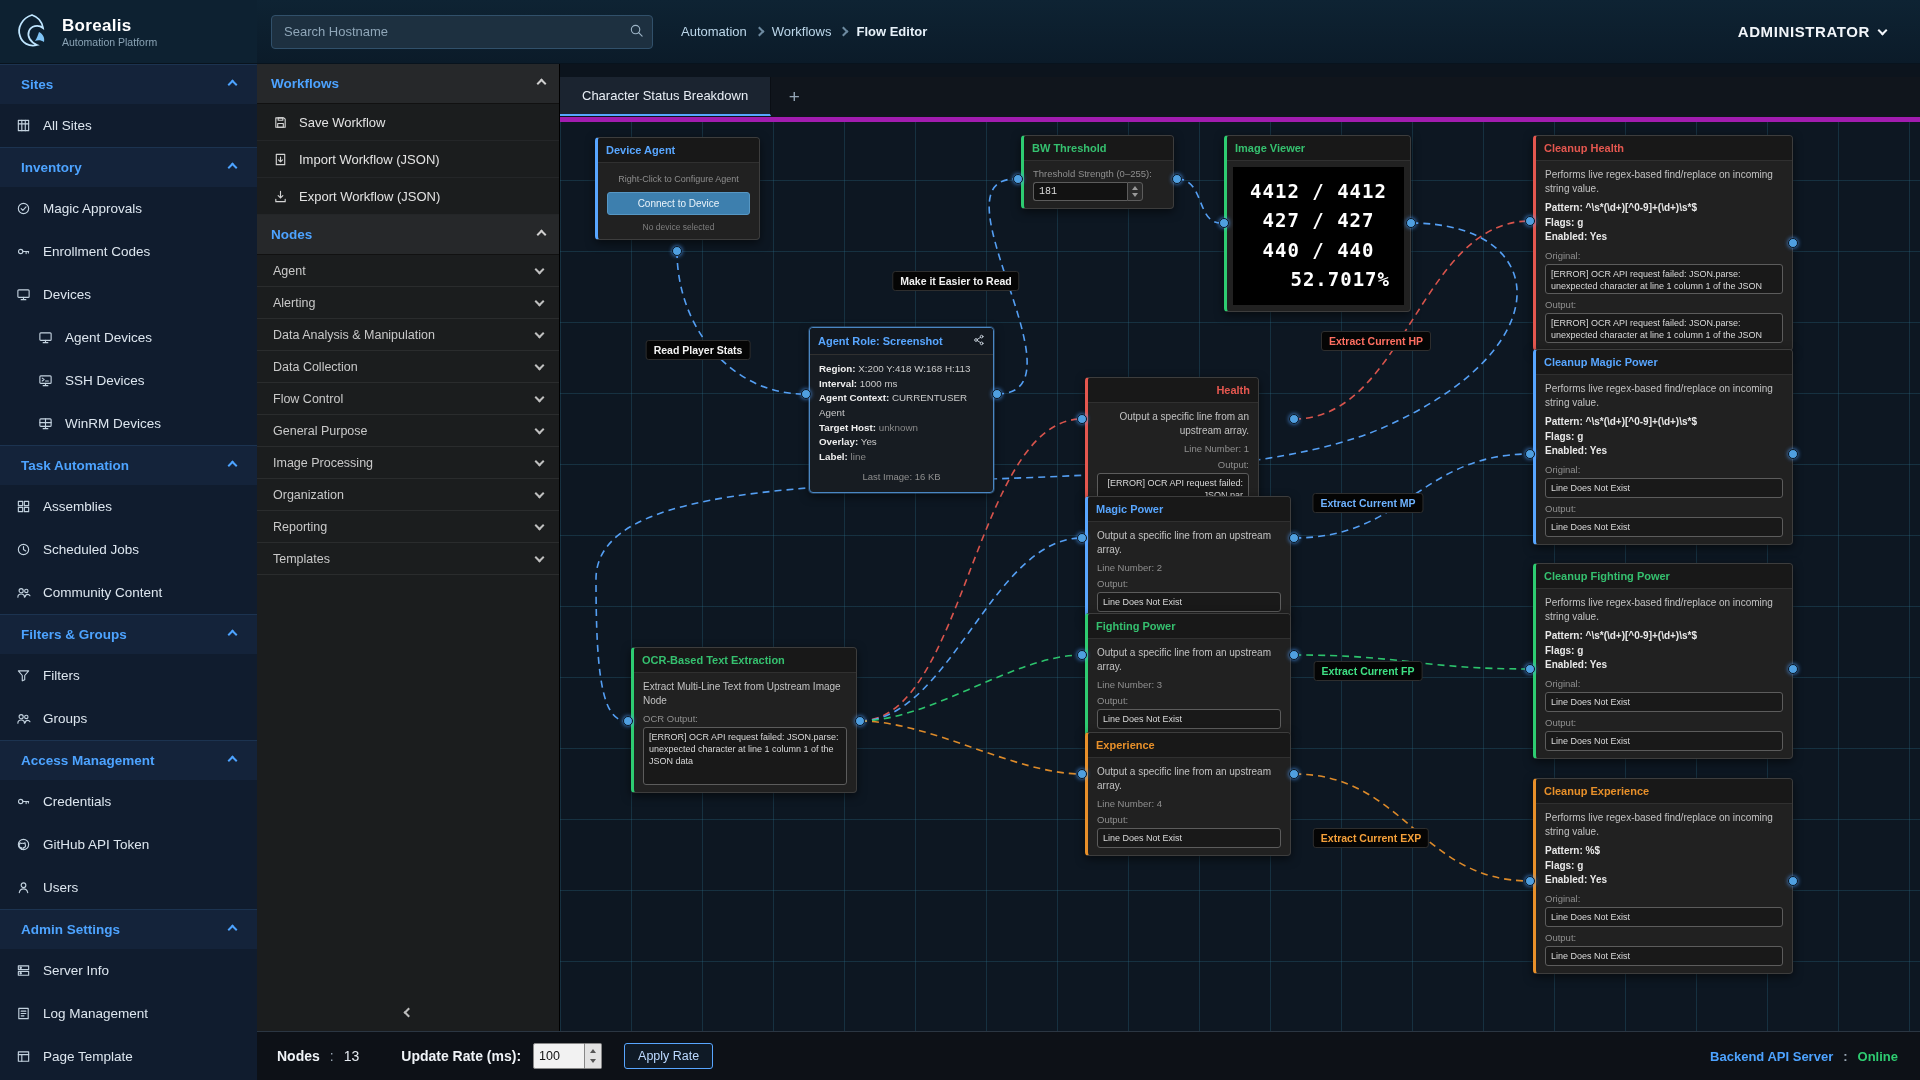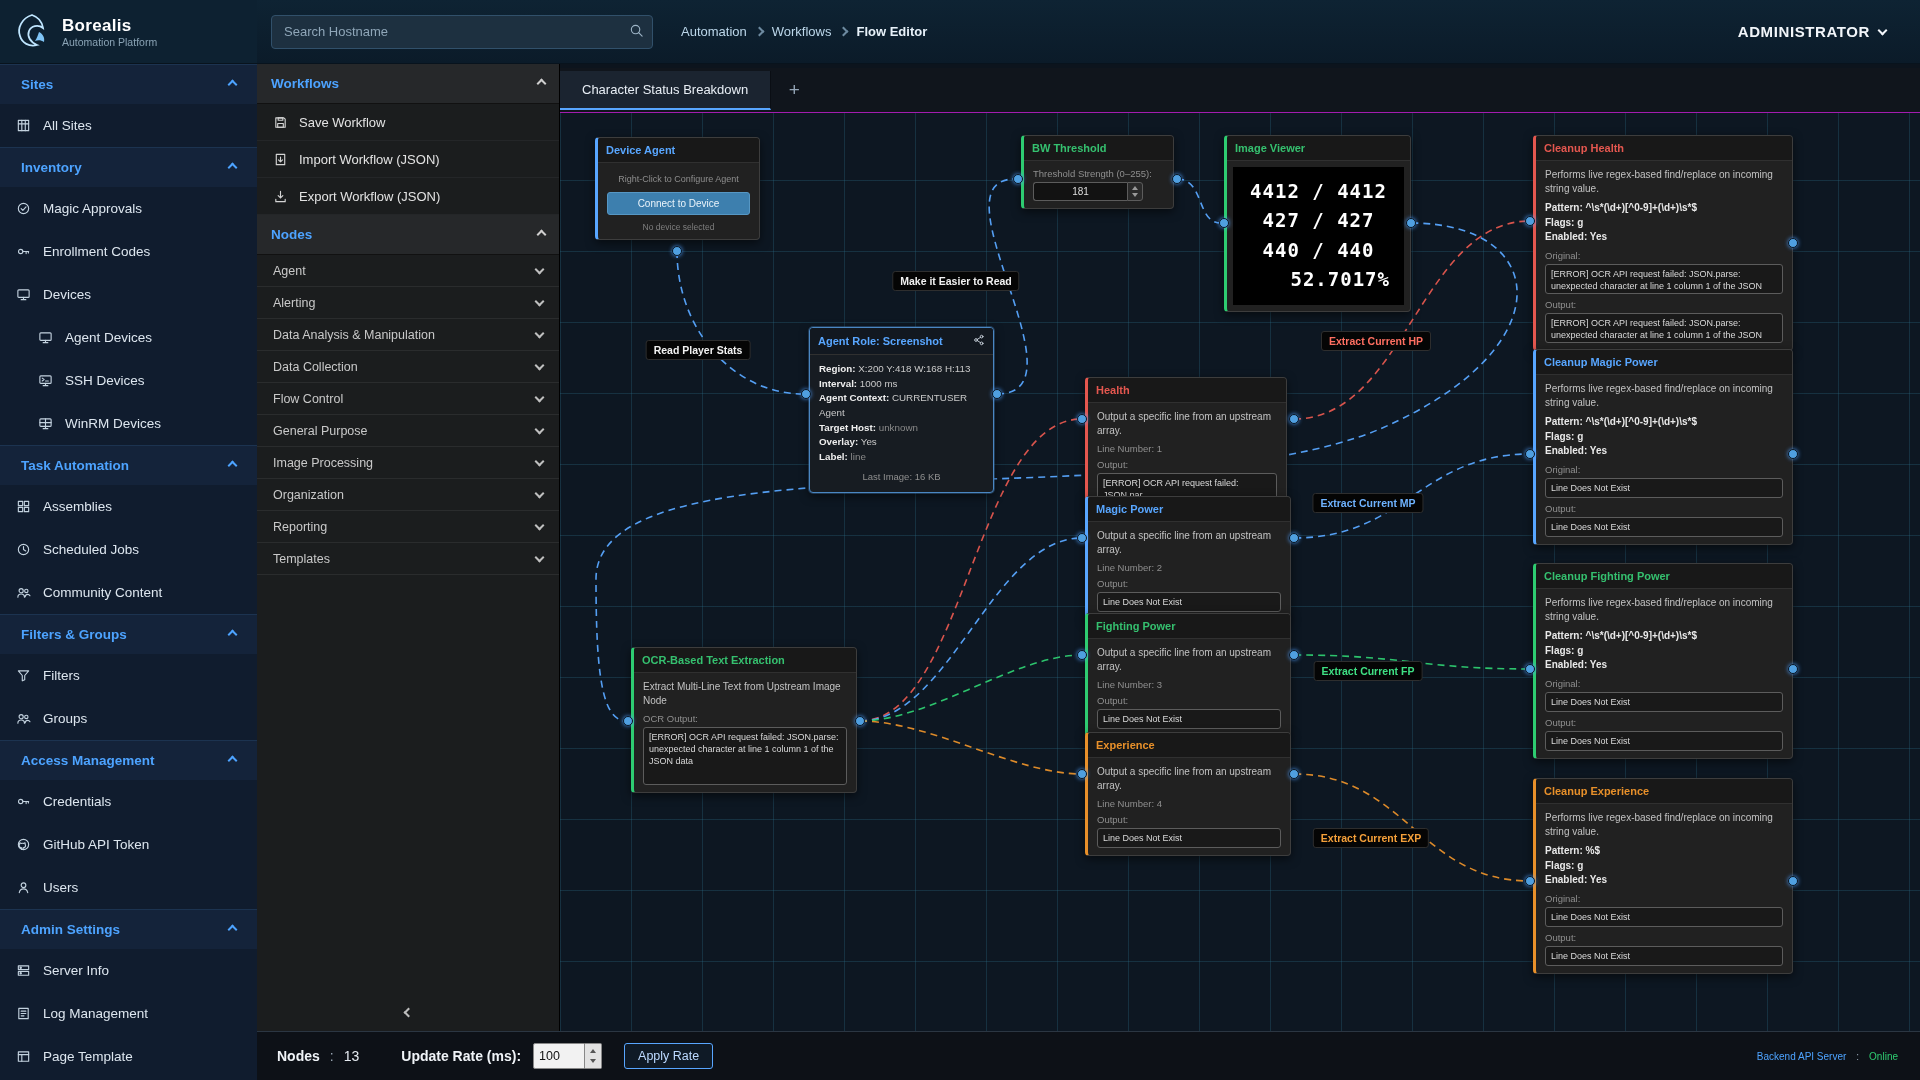--- a/index.html
+++ b/index.html
@@ -45,21 +45,21 @@
   .phead .slabel { flex:1; }
   .prow { height:37px; display:flex; align-items:center; gap:11px; padding:0 16px; color:#e3e3e3; font-size:13px; border-bottom:1px solid #242628; cursor:pointer; }
   .prow .sicon { color:#d5d5d5; display:flex; }
   .pcat { height:32px; display:flex; align-items:center; padding:0 16px; color:#c9c9c9; font-size:12.5px; border-bottom:1px solid #2a2c2d; cursor:pointer; }
   .pcat .slabel { flex:1; }
   .pcat .chev, .phead .chev { color:#bfbfbf; }
   .phead .chev { color:#cfcfcf; }
   .panel-collapse { position:absolute; bottom:4px; left:0; width:100%; height:30px; display:flex; align-items:center; justify-content:center; color:#bdbdbd; cursor:pointer; }
 
   
-  .tabbar { position:absolute; left:560px; top:68px; width:1360px; height:45px; background:#10151c; display:flex; align-items:center; z-index:9; border-bottom:1px solid #a21caf; }
+  .tabbar { position:absolute; left:560px; top:77px; width:1360px; height:45px; background:#10151c; display:flex; align-items:flex-start; z-index:9; border-bottom:5px solid #a21caf; }
   .tab { height:39px; padding:0 22px; display:flex; align-items:center; background:#1b2430; color:#e8eef5; font-size:13px; border-bottom:2px solid #58a6ff; border-right:1px solid #0a0e14; cursor:pointer; }
   .tab-add { height:39px; width:46px; display:flex; align-items:center; justify-content:center; color:#93a4b5; font-size:19px; cursor:pointer; }
 
   
   .canvas { position:absolute; left:560px; top:109px; width:1360px; height:922px; overflow:hidden; background-color:#0d1722;
     background-image:linear-gradient(rgba(48,124,154,.26) 1px, transparent 1px), linear-gradient(90deg, rgba(48,124,154,.26) 1px, transparent 1px);
     background-size:71px 71px; }
   svg.edges { position:absolute; left:0; top:0; z-index:1; }
   svg.edges path { fill:none; stroke-width:1.6; stroke-dasharray:7 5; opacity:.95; }
   .e-blue { stroke:#58a6ff; } .e-red { stroke:#e4574f; } .e-green { stroke:#2ecc71; } .e-orange { stroke:#e8902a; }
@@ -81,42 +81,42 @@
   .kv b { color:#eeeeee; }
   .kv .muted { color:#8a8a8a; }
 
   .node.selected { border:1px solid #4a86c2; background:#171c22; box-shadow:0 0 0 1px rgba(74,134,194,.35), 0 3px 10px rgba(0,0,0,.6); }
 
   .da-hint { color:#8d8d8d; font-size:9px; text-align:center; margin:4px 0 8px; }
   .da-btn { display:block; width:100%; background:#3d7fae; border:1px solid #5697c4; color:#eaf4fb; font-size:10px; padding:5px 0; border-radius:3px; text-align:center; cursor:pointer; font-family:"Liberation Sans",sans-serif; }
   .da-status { color:#7f7f7f; font-size:8.5px; text-align:center; margin-top:7px; }
 
   .num-wrap { display:flex; align-items:stretch; width:110px; }
-  .num-input { flex:1; background:#121212; border:1px solid #5c5c5c; border-right:none; color:#ddd; font-size:10px; padding:3px 14px; border-radius:3px 0 0 3px; outline:none; font-family:Liberation Sans, sans-serif; width:70px;text-align:center;}
+  .num-input { flex:1; background:#121212; border:1px solid #5c5c5c; border-right:none; color:#ddd; font-size:10px; padding:3px 5px; border-radius:3px 0 0 3px; outline:none; font-family:Liberation Mono, monospace; width:70px;}
   .spin { width:16px; background:#2a2a2a; border:1px solid #5c5c5c; border-radius:0 3px 3px 0; display:flex; flex-direction:column; align-items:center; justify-content:space-evenly; cursor:pointer; }
   .tri-up { width:0; height:0; border-left:3px solid transparent; border-right:3px solid transparent; border-bottom:4px solid #9a9a9a; }
   .tri-down { width:0; height:0; border-left:3px solid transparent; border-right:3px solid transparent; border-top:4px solid #9a9a9a; }
 
   .screen { background:#000; margin:6px; padding:10px 8px; font-family:"DejaVu Sans Mono", monospace; font-weight:bold; color:#fff; text-align:center; }
   .screen .ln { font-size:19px; line-height:1.55; letter-spacing:1px; }
   .screen .ln.right { text-align:right; padding-right:6px; }
 
   .port { position:absolute; z-index:6; width:10px; height:10px; border-radius:50%; background:#4f9fe0; border:1px solid #0a1520; transform:translate(-50%,-50%); box-shadow:0 0 4px rgba(80,160,255,.9); cursor:crosshair; }
 
   
   .statusbar { position:absolute; left:257px; bottom:0; width:1663px; height:49px; background:#0d1117; border-top:1px solid #2b3642; display:flex; align-items:center; z-index:20; font-size:14px; }
   .sb-label { color:#f0f4f8; font-weight:bold; }
   .sb-sep { color:#9aa7b4; margin:0 10px; }
   .sb-val { color:#e6ebf1; }
   .sb-input-wrap { display:flex; margin-left:12px; }
   .sb-input { width:52px; height:26px; background:#f2f2f2; border:1px solid #888; color:#111; font-size:12.5px; padding:0 5px; border-radius:2px 0 0 2px; outline:none; font-family:"Liberation Sans",sans-serif;}
   .sb-spin { width:17px; height:26px; background:#e2e2e2; border:1px solid #888; border-left:none; border-radius:0 2px 2px 0; display:flex; flex-direction:column; align-items:center; justify-content:space-evenly; cursor:pointer; }
   .sb-spin .tri-up { border-bottom-color:#555; } .sb-spin .tri-down { border-top-color:#555; }
   .sb-btn { margin-left:22px; background:#0f1a26; border:1px solid #58a6ff; color:#bcd9ff; font-size:12.5px; padding:5px 13px; border-radius:3px; cursor:pointer; font-family:"Liberation Sans",sans-serif; }
-  .sb-backend { margin-left:auto; margin-right:22px; display:flex; align-items:center; font-weight:normal; font-size:10px; }
+  .sb-backend { margin-left:auto; margin-right:22px; display:flex; align-items:center; font-weight:bold; font-size:13px; }
   .sb-backend .api { color:#4da3ff; }
   .sb-backend .onl { color:#2ecc71; }
 </style>
 </head>
 <body>
 
 <div class="app">
 
   <header class="topbar">
     <div class="brand">
@@ -581,21 +581,21 @@
         <div class="kv"><b>Region:</b> <span>X:200 Y:418 W:168 H:113</span></div>
         <div class="kv"><b>Interval:</b> <span>1000 ms</span></div>
         <div class="kv"><b>Agent Context:</b> <span>CURRENTUSER Agent</span></div>
         <div class="kv"><b>Target Host:</b> <span class="muted">unknown</span></div>
         <div class="kv"><b>Overlay:</b> <span>Yes</span></div>
         <div class="kv"><b>Label:</b> <span class="muted">line</span></div>
         <div class="nb-dim" style="text-align:center;margin-top:6px;">Last Image: 16 KB</div>
       </div>
     </div>
 
-    <div class="node a-red" style="left:525px;top:268px;width:202px;">
+    <div class="node a-red" style="left:525px;top:268px;width:174px;text-align:right;">
       <div class="node-header t-red">
           <span class="slabel">Health</span>
         </div>
       <div class="node-body">
         <div class="nb-desc">Output a specific line from an upstream array.</div>
         <div class="nb-dim">Line Number: 1</div>
         <div class="nb-dim">Output:</div>
         <div class="val-box">[ERROR] OCR API request failed: JSON.par</div>
       </div>
     </div>

